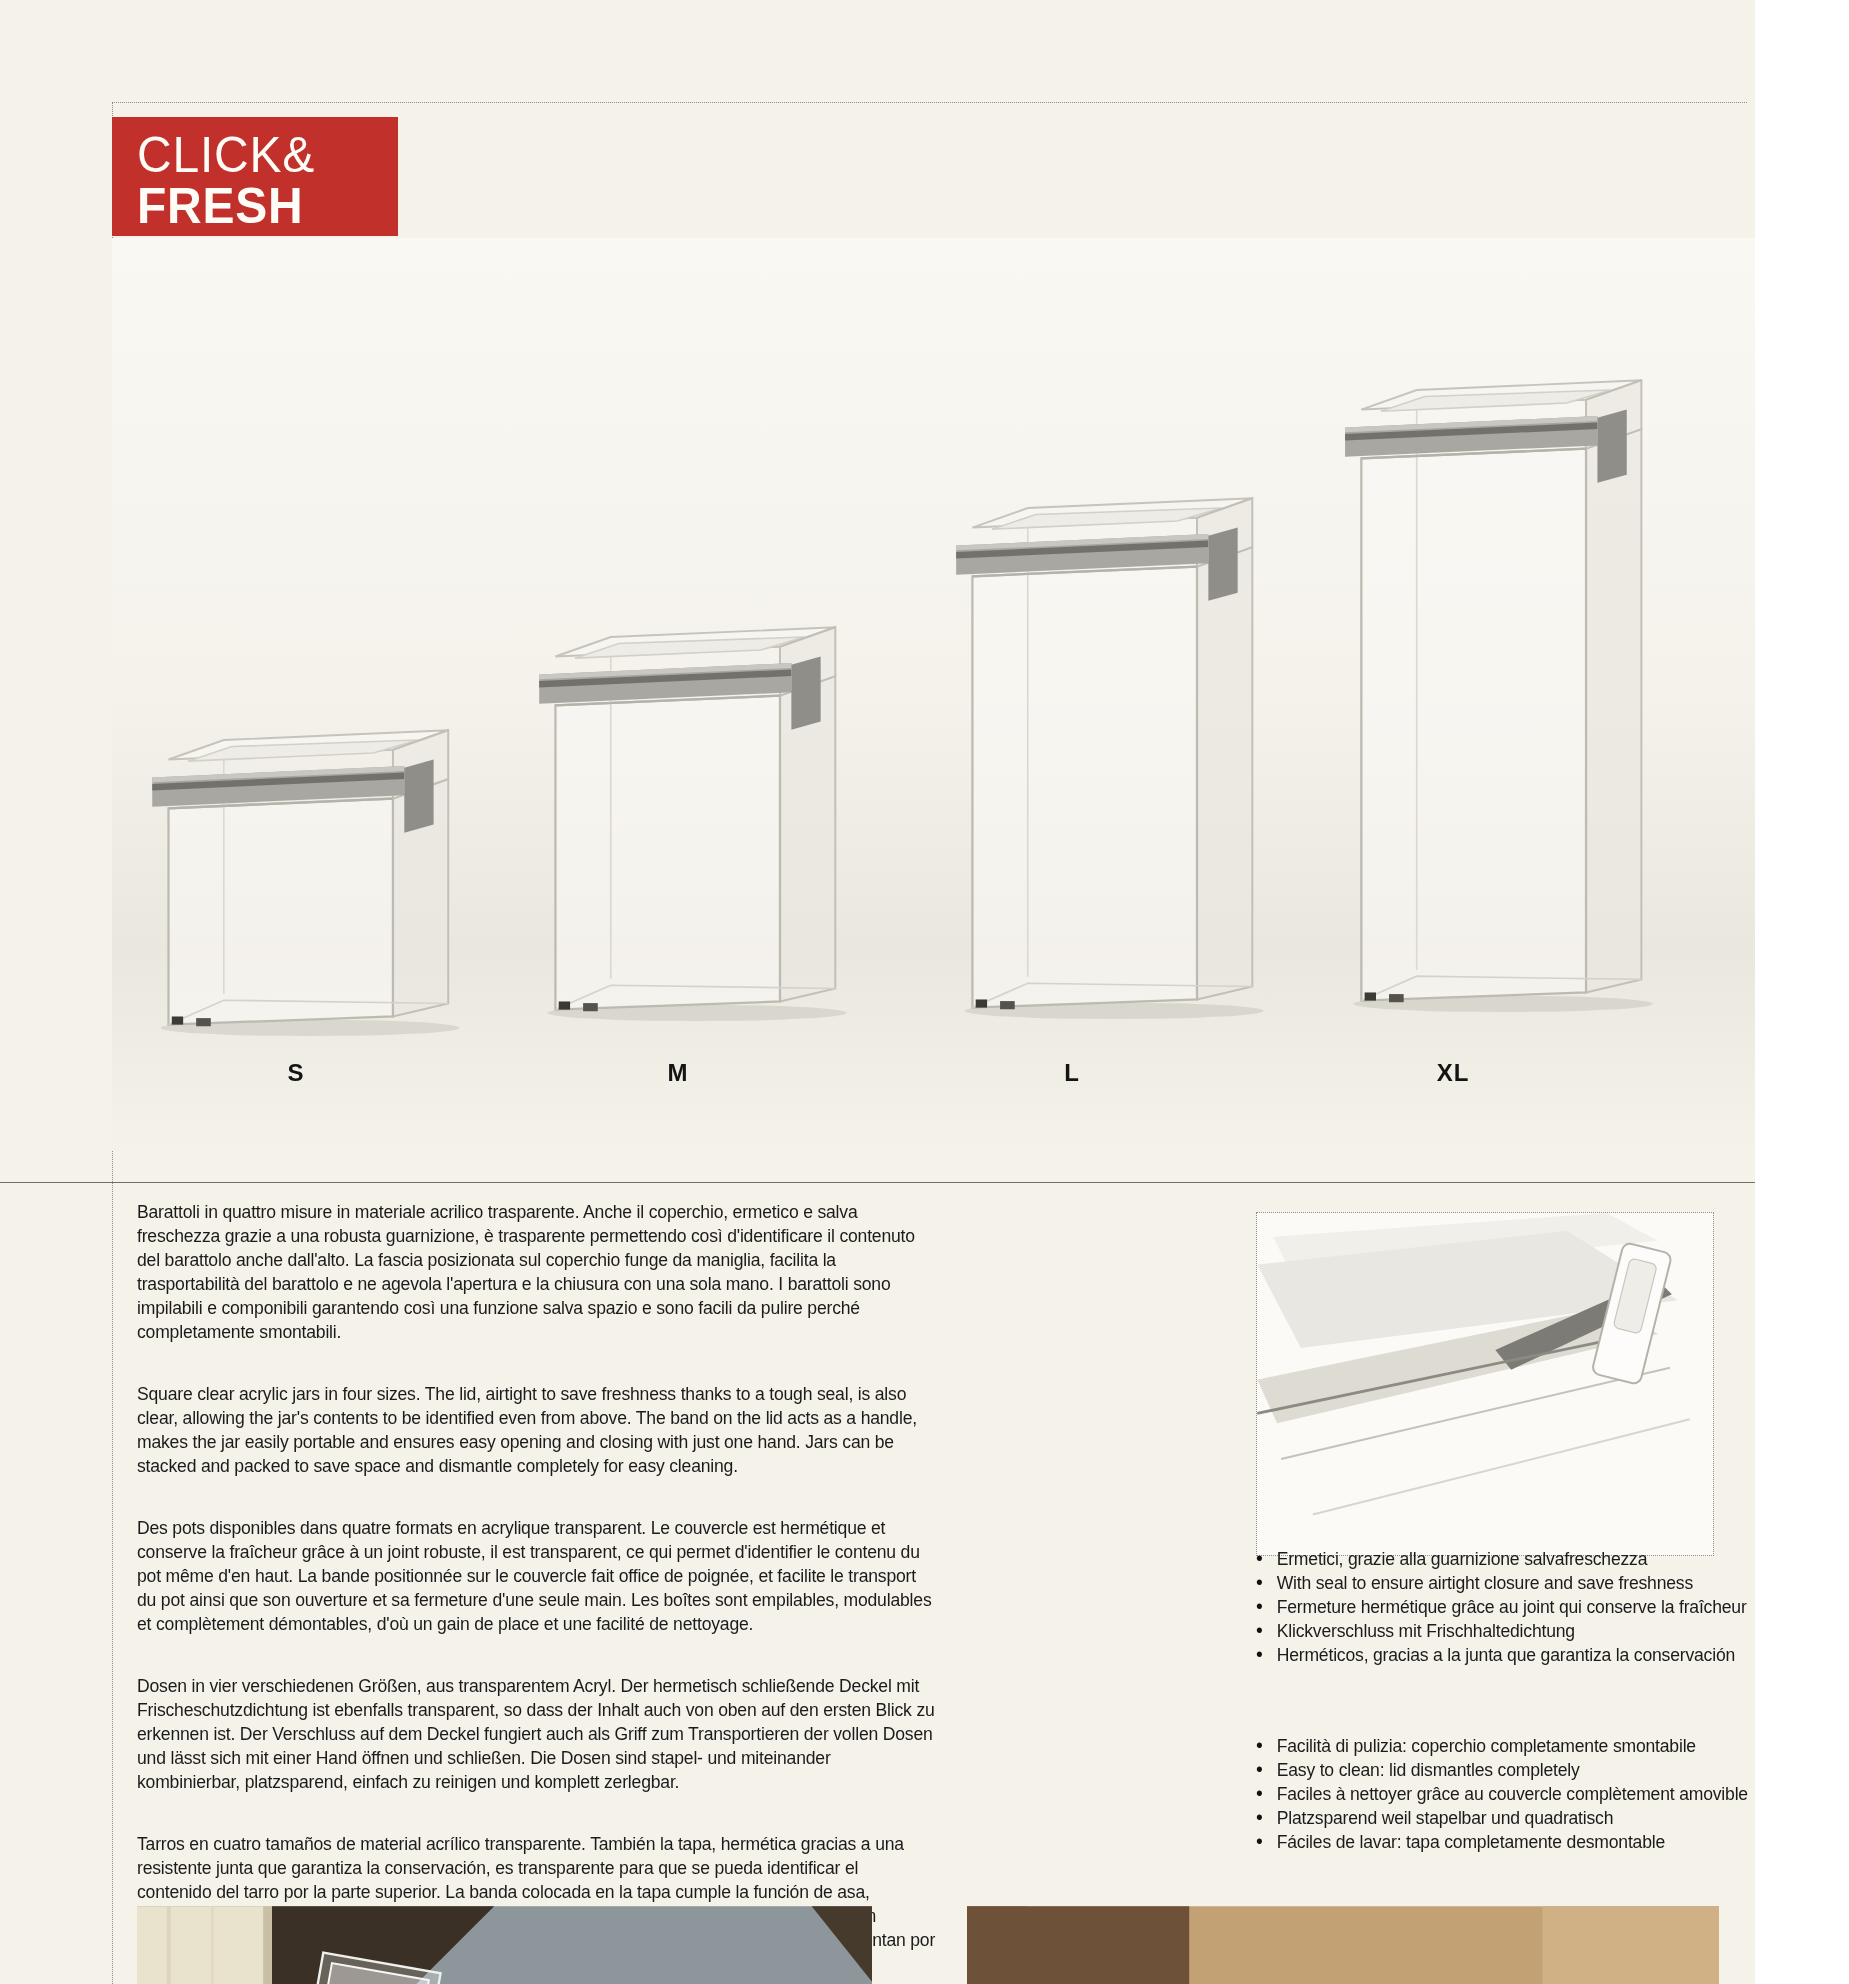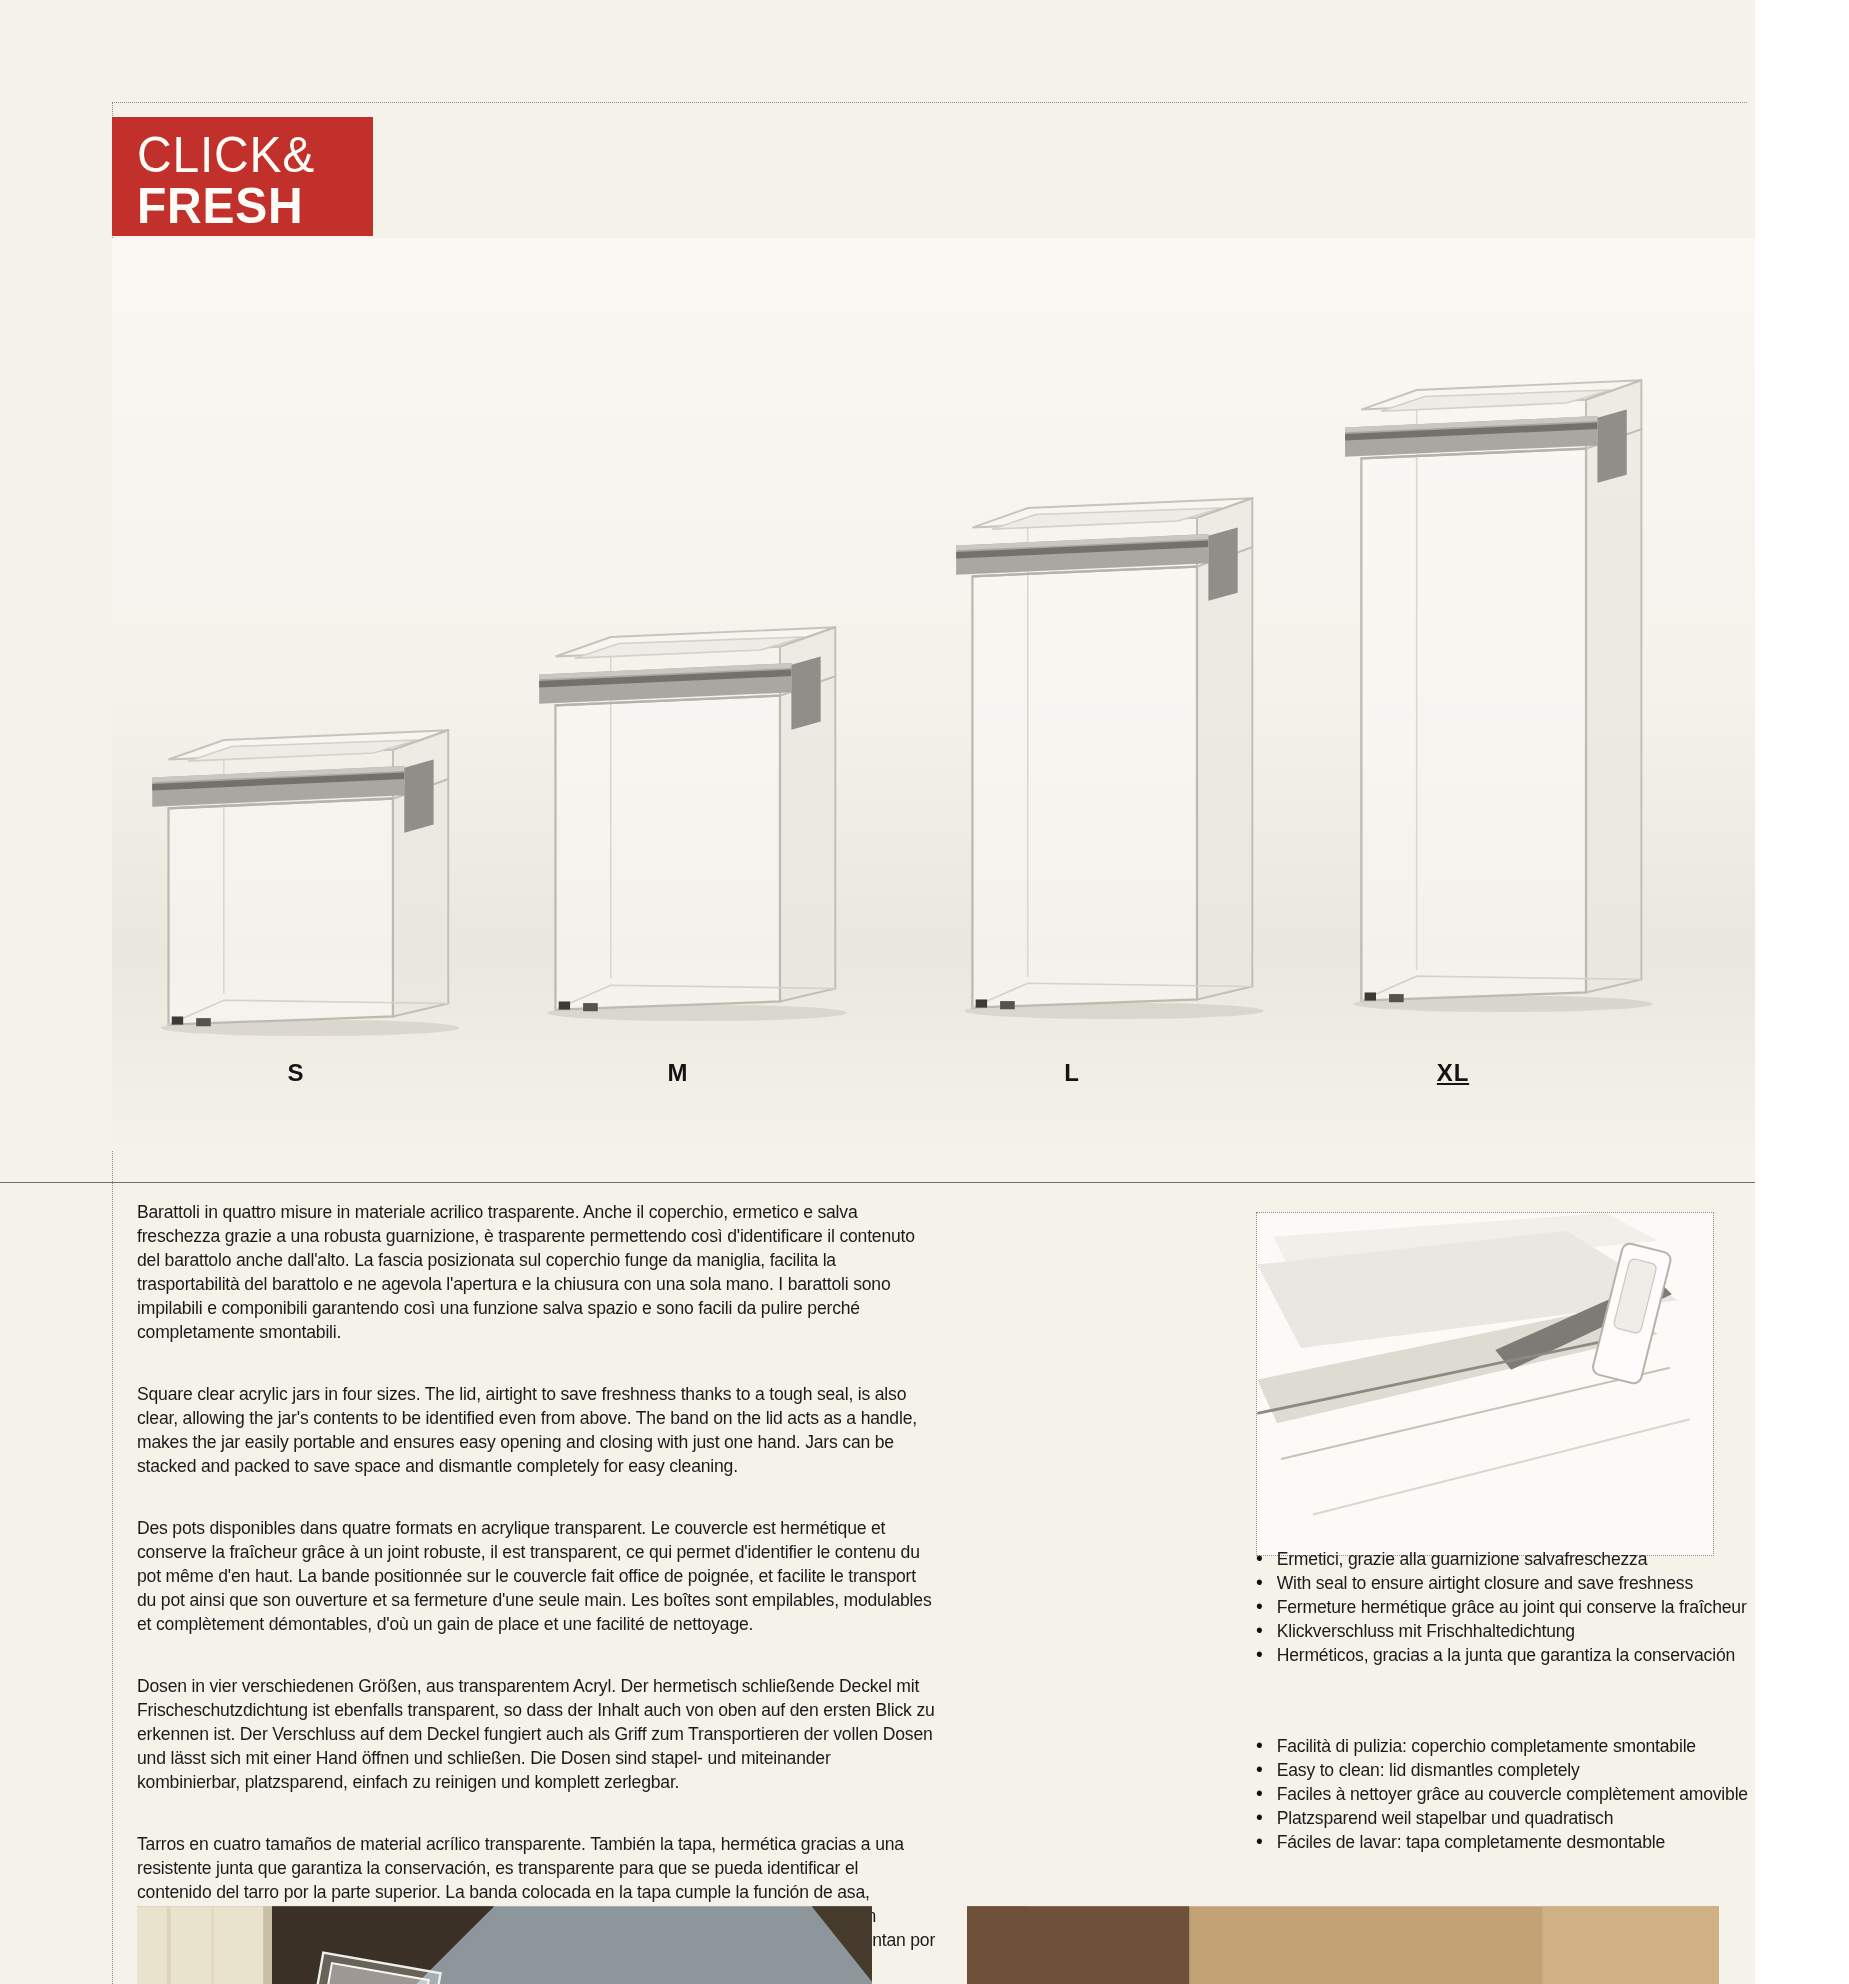--- a/index.html
+++ b/index.html
@@ -2,21 +2,21 @@
 <html style="font-size:6.4px"><head>
 <meta charset="utf-8">
 <style>
   html,body{margin:0;padding:0;background:#ffffff;}
   #root{position:relative;width:1849px;height:2651px;background:#ffffff;overflow:hidden;
         font-family:"Liberation Sans","DejaVu Sans",sans-serif;color:#1b1b1b;}
   .page{position:absolute;left:0;top:0;width:1755px;height:2581px;background:#f5f2e9;}
   .dotted-top{position:absolute;left:112px;top:102px;width:1635px;height:0;border-top:1.2px dotted #76746e;opacity:.8;}
   .dotted-left{position:absolute;left:112px;top:102px;width:0;height:2480px;border-left:1.2px dotted #76746e;opacity:.8;}
 
-  .brand{position:absolute;left:112px;top:117px;width:261px;height:119px;background:#c2302c;
+  .brand{position:absolute;left:112px;top:117px;width:286px;height:119px;background:#c2302c;
          color:#fdfcf7;padding:0;}
   .brand .l1{position:absolute;left:24.6px;top:8.7px;font-size:50px;font-weight:400;letter-spacing:0.8px;transform:scaleX(.96);transform-origin:0 0;}
   .brand .l2{position:absolute;left:24.6px;top:60px;font-size:50px;font-weight:700;letter-spacing:0.8px;transform:scaleX(.96);transform-origin:0 0;}
 
   .badge{position:absolute;left:130px;top:254px;width:91px;height:91px;border-radius:50%;
          background:#c2302c;color:#fff;display:flex;flex-direction:column;align-items:center;justify-content:center;}
   .badge .word{font-size:29px;line-height:28px;}
   .badge .word .n{font-weight:700;font-style:normal;}
   .badge .word .ew{font-weight:400;font-style:italic;letter-spacing:0.4px;}
   .badge .bar{width:56px;height:2.4px;background:#fff;margin:3.2px 0 1.6px 0;}
@@ -143,21 +143,21 @@
         <polygon points="158,25 176,20 176,60 158,65" fill="#8f8e89"></polygon>
         <line x1="13" y1="50" x2="151" y2="44" stroke="#b5b2a9" stroke-width="1.4"></line>
         <rect x="15" y="378" width="7" height="5" fill="#3c3a35"></rect>
         <rect x="30" y="379" width="9" height="5" fill="#55534c"></rect>
       </svg>
   </div>
 
   <span class="size-label" style="left:296px;">S</span>
   <span class="size-label" style="left:678px;">M</span>
   <span class="size-label" style="left:1072px;">L</span>
-  <span class="size-label" style="left:1453px;text-decoration:underline;">XL</span>
+  <span class="size-label" style="left:1453px;">XL</span>
 
   <div class="divider"></div>
 
   <div class="desccol">
     <p>Barattoli in quattro misure in materiale acrilico trasparente. Anche il coperchio, ermetico e salva freschezza grazie a una robusta guarnizione, è trasparente permettendo così d'identificare il contenuto del barattolo anche dall'alto. La fascia posizionata sul coperchio funge da maniglia, facilita la trasportabilità del barattolo e ne agevola l'apertura e la chiusura con una sola mano. I barattoli sono impilabili e componibili garantendo così una funzione salva spazio e sono facili da pulire perché completamente smontabili.</p>
     <p>Square clear acrylic jars in four sizes. The lid, airtight to save freshness thanks to a tough seal, is also clear, allowing the jar's contents to be identified even from above. The band on the lid acts as a handle, makes the jar easily portable and ensures easy opening and closing with just one hand. Jars can be stacked and packed to save space and dismantle completely for easy cleaning.</p>
     <p>Des pots disponibles dans quatre formats en acrylique transparent. Le couvercle est hermétique et conserve la fraîcheur grâce à un joint robuste, il est transparent, ce qui permet d'identifier le contenu du pot même d'en haut. La bande positionnée sur le couvercle fait office de poignée, et facilite le transport du pot ainsi que son ouverture et sa fermeture d'une seule main. Les boîtes sont empilables, modulables et complètement démontables, d'où un gain de place et une facilité de nettoyage.</p>
     <p>Dosen in vier verschiedenen Größen, aus transparentem Acryl. Der hermetisch schließende Deckel mit Frischeschutzdichtung ist ebenfalls transparent, so dass der Inhalt auch von oben auf den ersten Blick zu erkennen ist. Der Verschluss auf dem Deckel fungiert auch als Griff zum Transportieren der vollen Dosen und lässt sich mit einer Hand öffnen und schließen. Die Dosen sind stapel- und miteinander kombinierbar, platzsparend, einfach zu reinigen und komplett zerlegbar.</p>
     <p>Tarros en cuatro tamaños de material acrílico transparente. También la tapa, hermética gracias a una resistente junta que garantiza la conservación, es transparente para que se pueda identificar el contenido del tarro por la parte superior. La banda colocada en la tapa cumple la función de asa, facilitando el transporte del tarro así como su apertura y cierre con una sola mano. Los tarros son apilables y modulares para el máximo ahorro de espacio y fáciles de limpiar, dado que se desmontan por completo.</p>
   </div>

